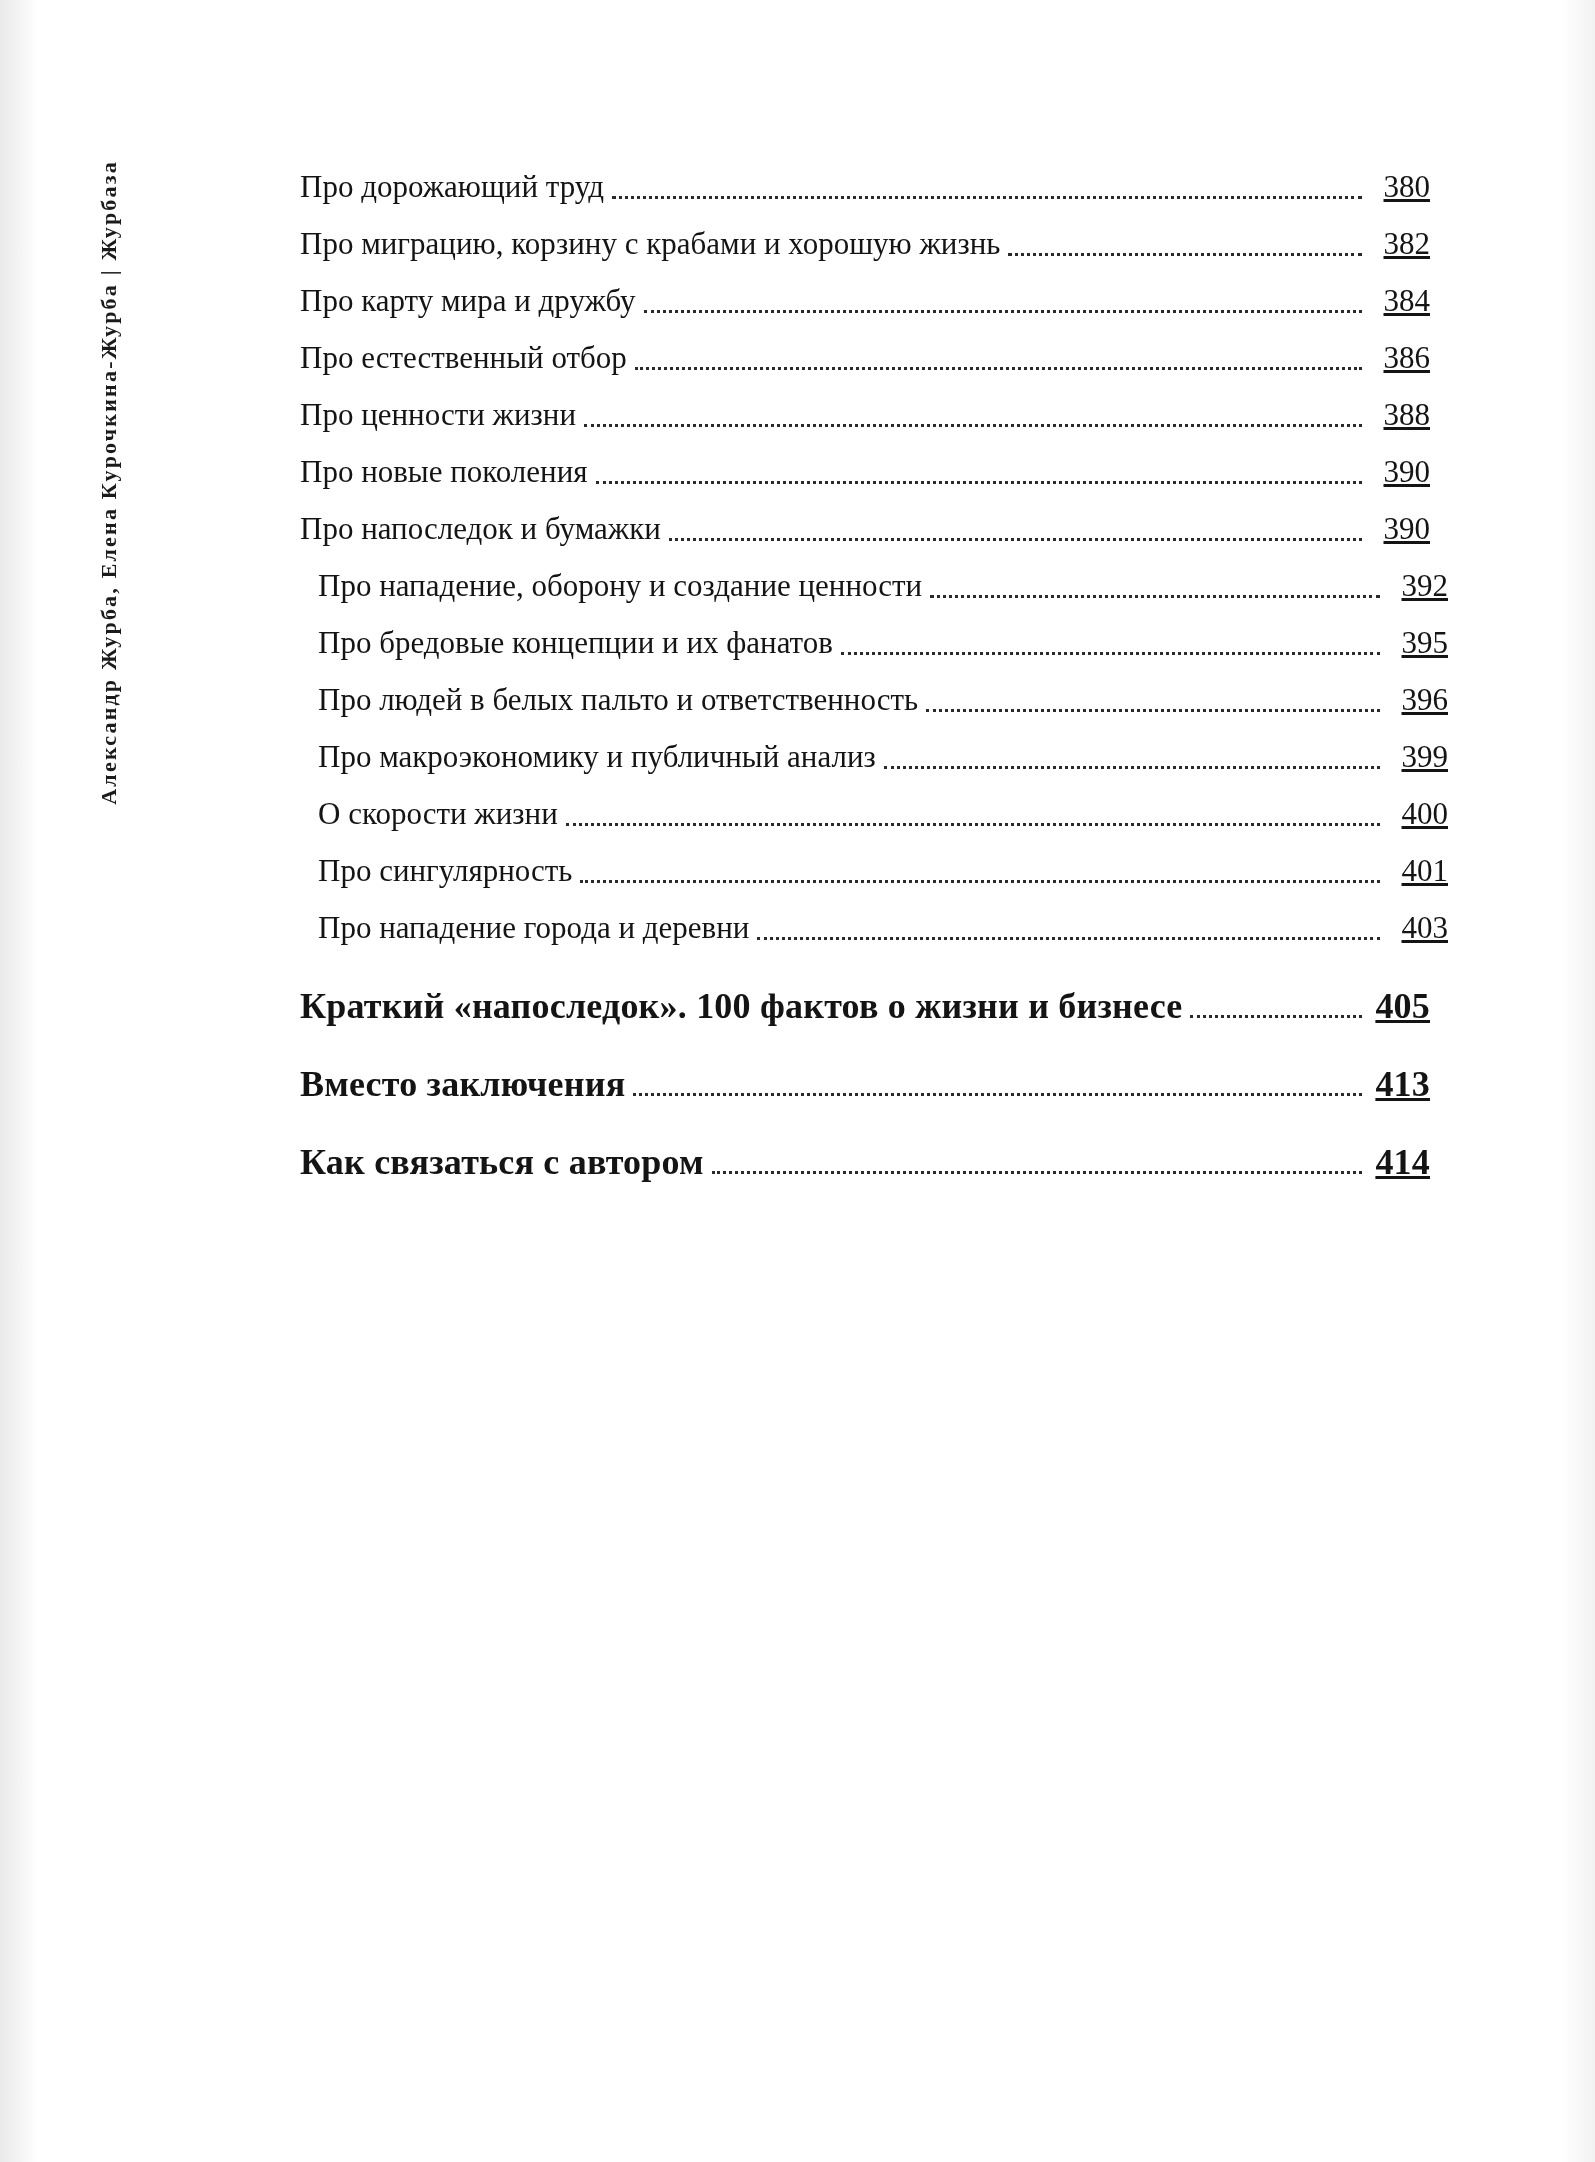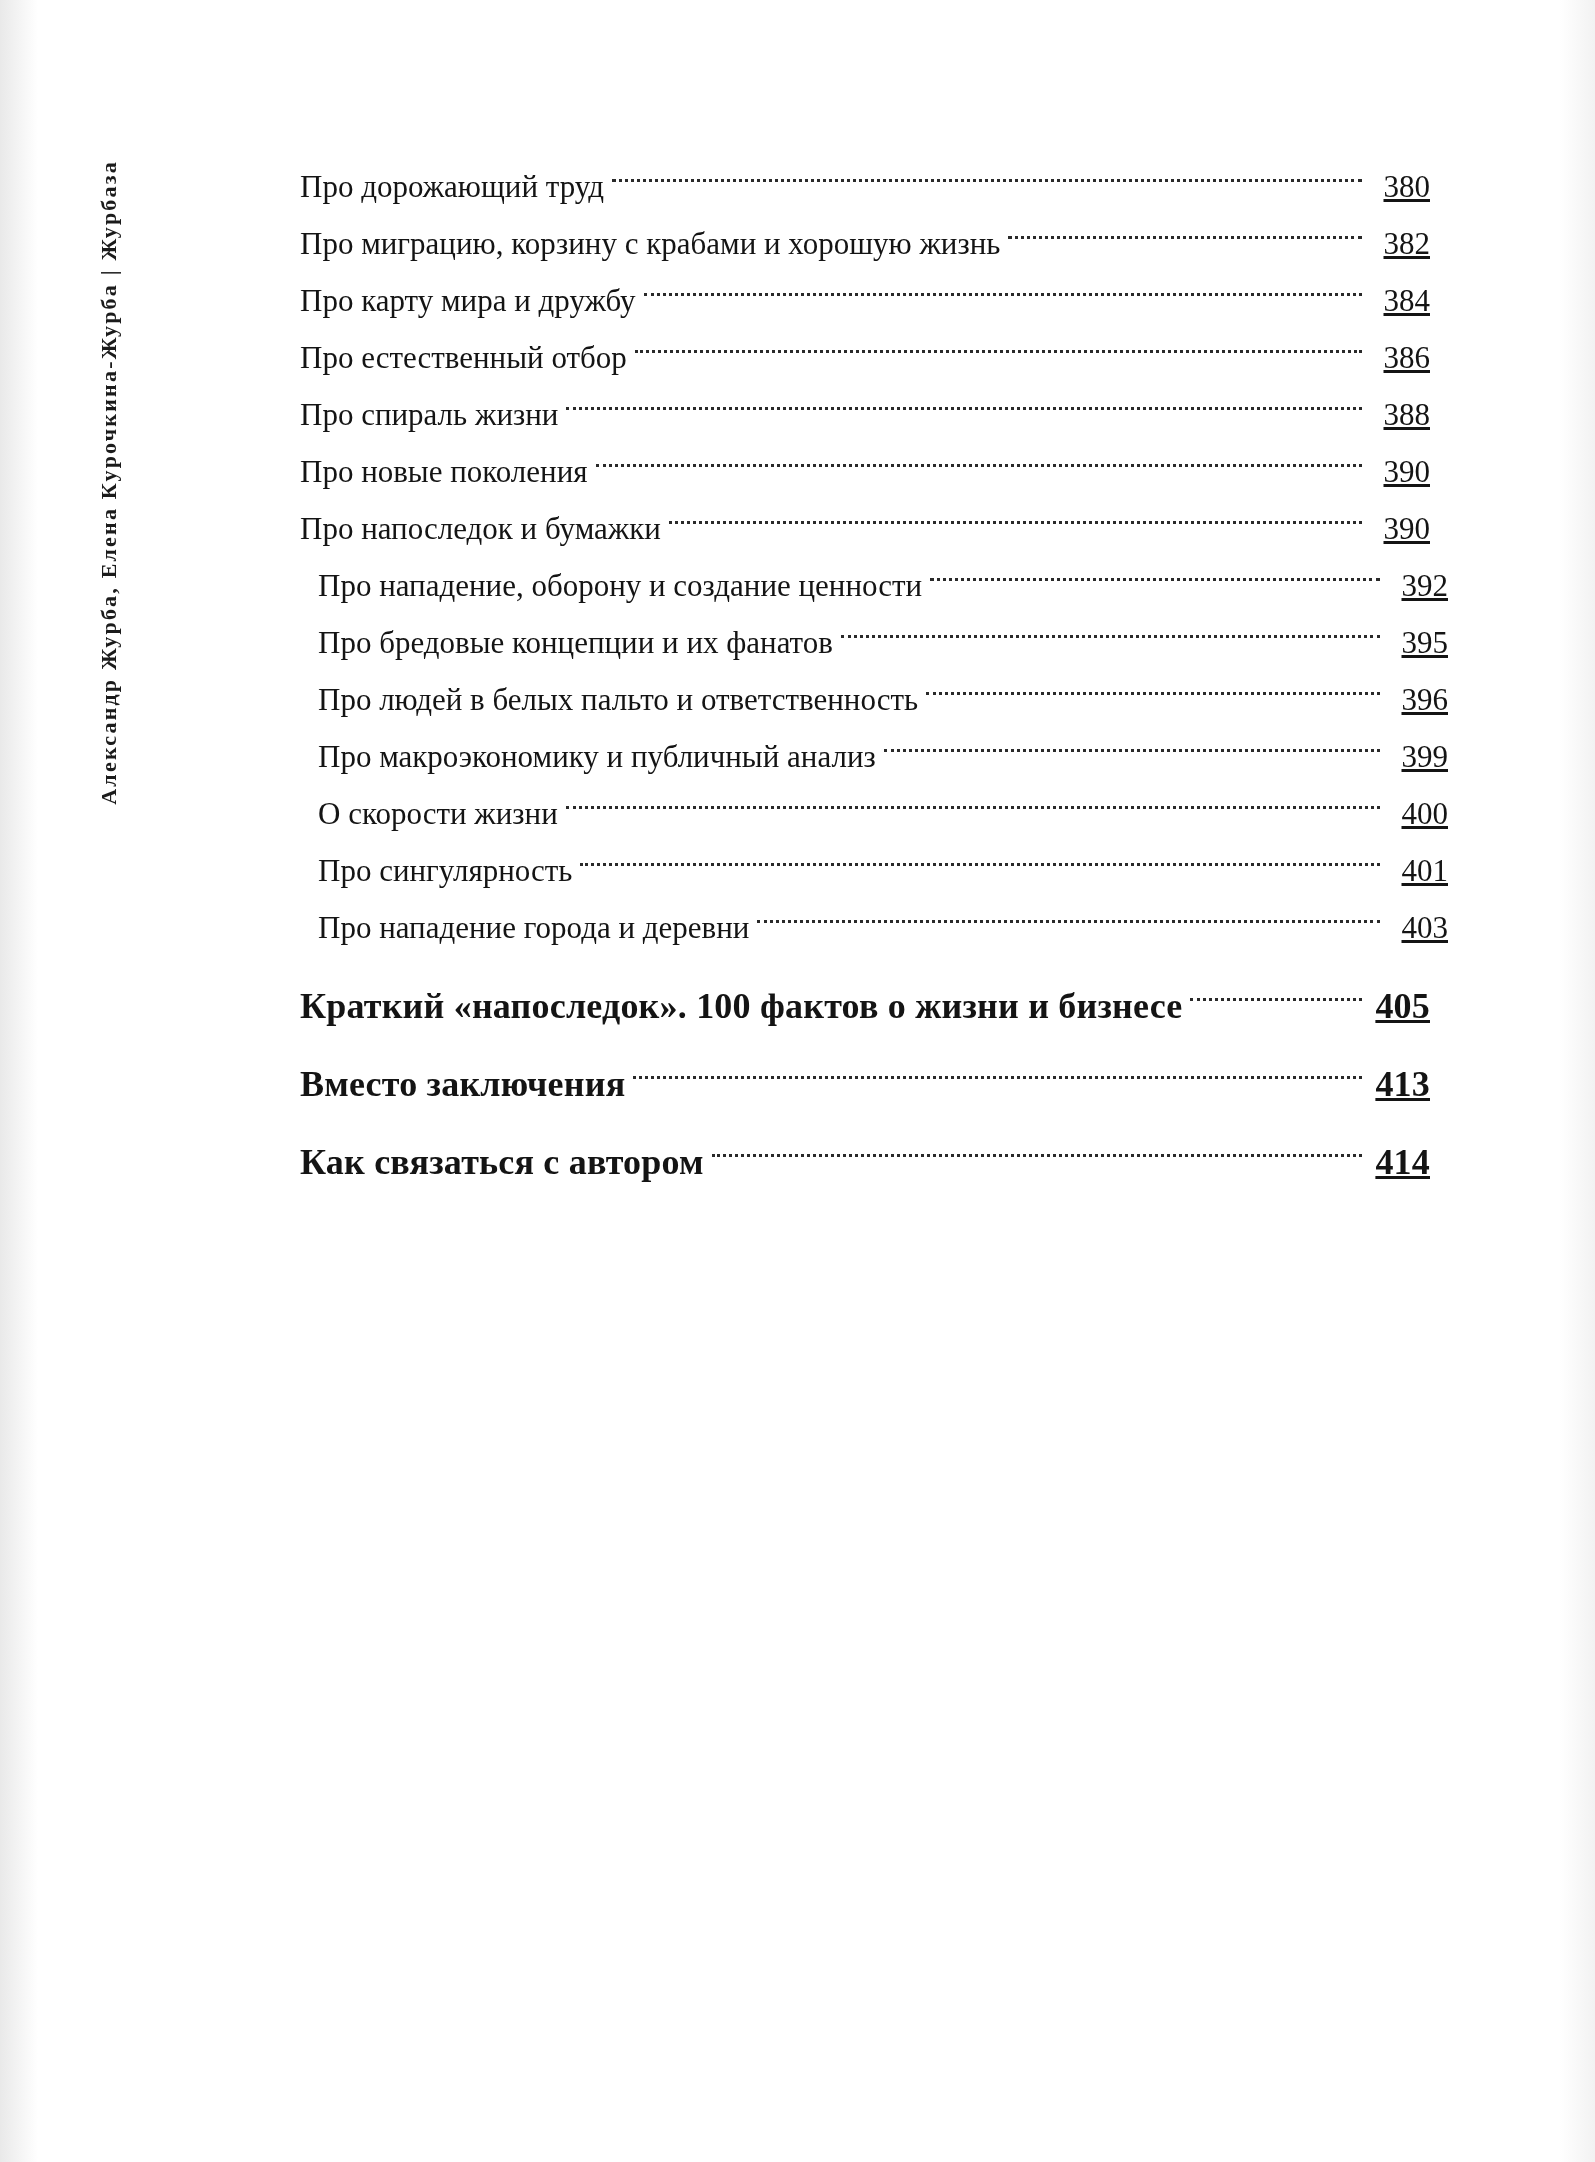--- a/index.html
+++ b/index.html
@@ -50,21 +50,21 @@
   
   .toc {
     position: absolute;
     left: 300px;
     top: 168px;
     width: 1130px;
   }
 
   .toc-row {
     display: flex;
-    align-items: center;
+    align-items: flex-end;
     width: 100%;
     margin-bottom: 19px;
   }
   .toc-row .title {
     font-size: 31px;
     line-height: 38px;
     white-space: pre-wrap;
     flex: 0 1 auto;
     color: #141414;
   }
@@ -159,21 +159,21 @@
     </div>
 
     <div class="toc-row sub indent1">
       <span class="title">Про естественный отбор</span>
       <span class="leader"></span>
       <span class="page-num">386</span>
     </div>
 
 
     <div class="toc-row sub indent1">
-      <span class="title">Про спираль жизни</span>
+      <span class="title">Про ценности жизни</span>
       <span class="leader"></span>
       <span class="page-num">388</span>
     </div>
 
     <div class="toc-row sub indent1">
       <span class="title">Про новые поколения</span>
       <span class="leader"></span>
       <span class="page-num">390</span>
     </div>
 

